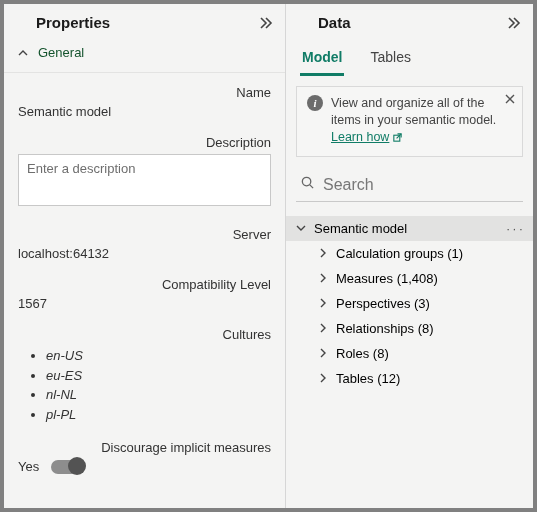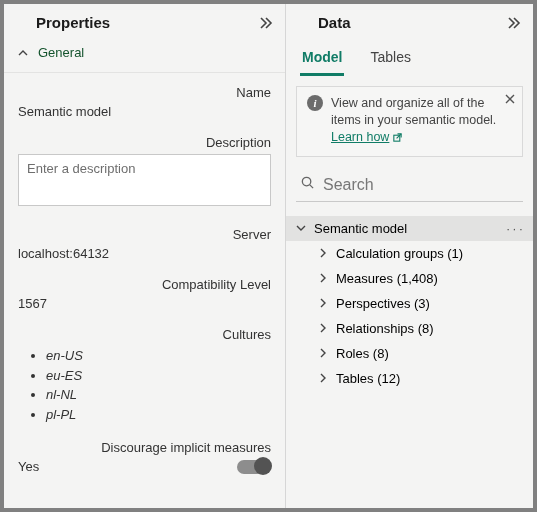--- a/index.html
+++ b/index.html
@@ -71,21 +71,21 @@
     color: #333;
     margin-bottom: 18px;
   }
   textarea.desc::placeholder { color: #6e6e6e; }
   ul.cultures {
     margin: 4px 0 16px 0;
     padding-left: 28px;
     font-style: italic;
   }
   ul.cultures li { font-size: 13px; line-height: 1.5; }
-  .toggle-row { display: flex; align-items: center; gap: 12px; justify-content: space-between; }
+  .toggle-row { display: flex; align-items: center; gap: 12px; }
   .toggle {
     width: 34px; height: 14px;
     background: #8d8d8d;
     border-radius: 7px;
     position: relative;
   }
   .toggle::after {
     content: "";
     position: absolute;
     right: -1px; top: -3px;

